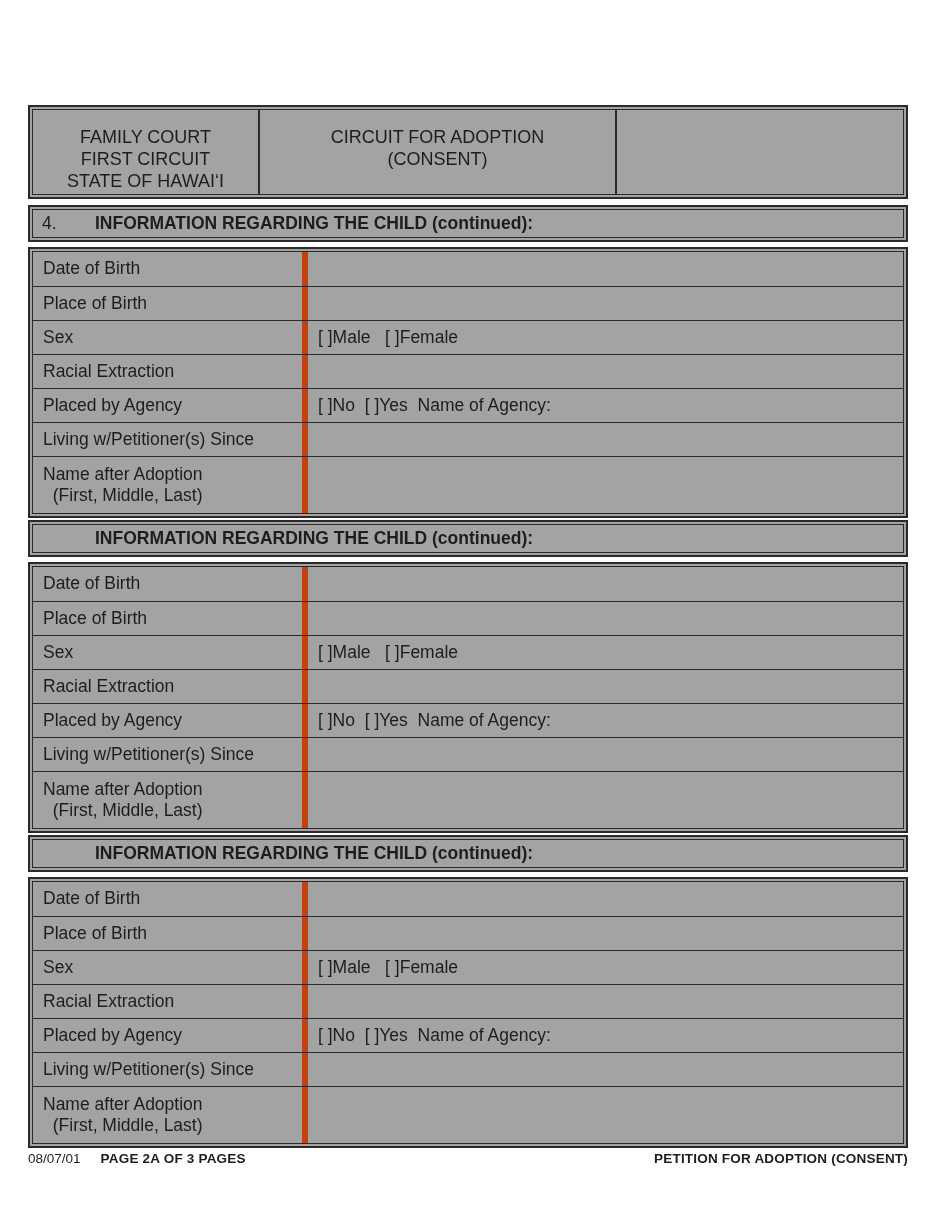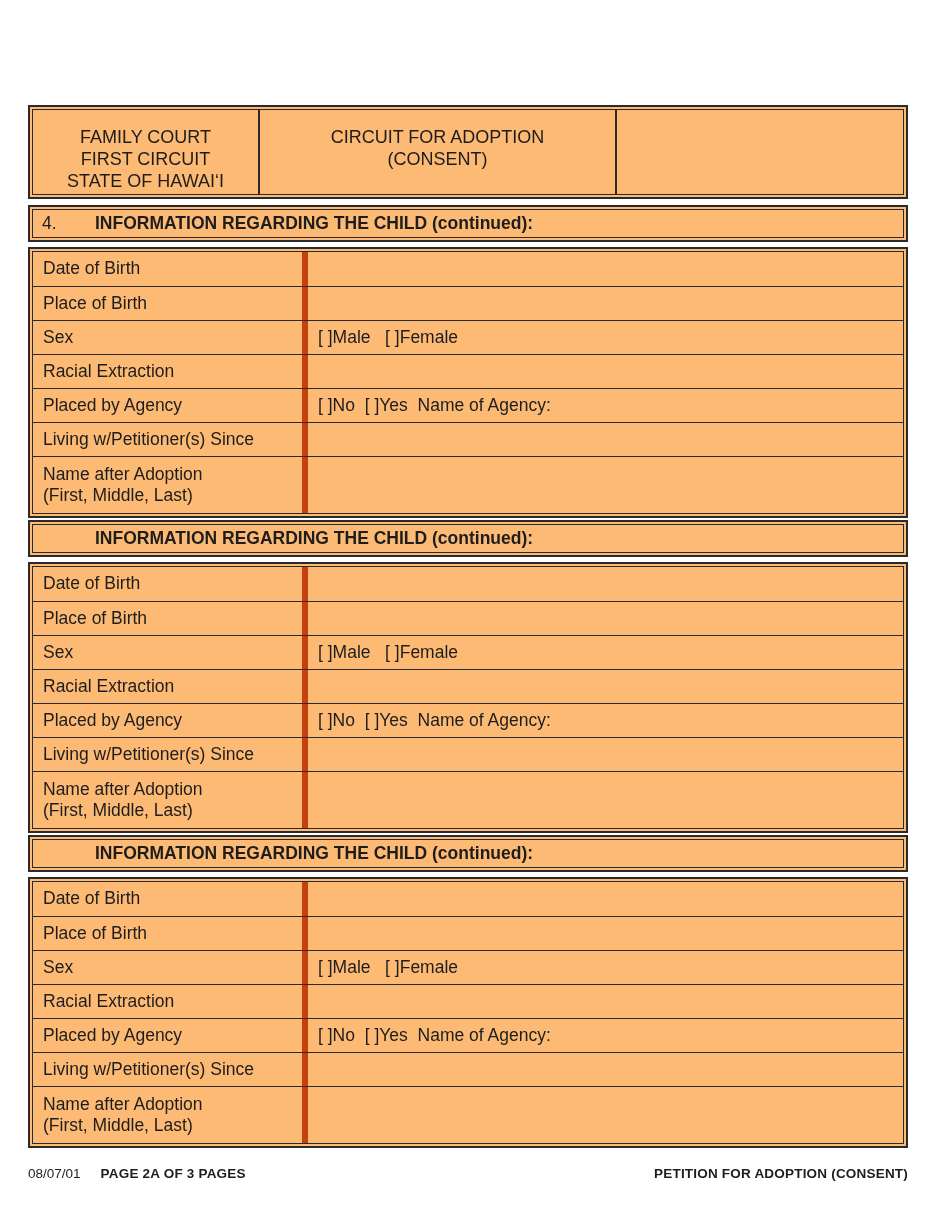--- a/index.html
+++ b/index.html
@@ -19,21 +19,21 @@
     position: absolute;
     left: 28px;
     top: 105px;
     width: 880px;
   }
   
   .block {
     box-sizing: border-box;
     border: 2px solid #2a2a2a;
     padding: 2px;
-    background: #fdba74;
+    background: #a3a3a3;
   }
   .inner {
     box-sizing: border-box;
     border: 1.5px solid #2a2a2a;
     height: 100%;
   }
   
   .header-block { height: 94px; margin-bottom: 6px; }
   .header-grid { display: grid; grid-template-columns: 225px 357px 1fr; }
   .header-grid .hcell {
@@ -56,38 +56,38 @@
   .bar .num { flex: none; width: 53px; font-weight: normal; }
   .bar .bar-title { font-weight: bold; white-space: nowrap; }
   
   .table-block { margin-bottom: 2px; }
   .trow {
     box-sizing: border-box;
     display: grid;
     grid-template-columns: 269px 1fr;
     height: 34px;
   }
-  .trow + .trow { border-top: 1.5px solid #2a2a2a; }
+  .trow + .trow { border-top: 1.5px solid #2a2a2a; text-align: right; }
   .trow.tall { height: 57px; }
   .tcell {
     box-sizing: border-box;
     display: flex;
     align-items: center;
     padding: 2px 10px;
     font-size: 17.5px;
     line-height: 21.5px;
     overflow: hidden;
   }
   .tcell.label { white-space: pre-line; }
   .tcell.value { border-left: 6px solid #c2410c; white-space: pre; }
   
   .footer {
     display: flex;
     align-items: baseline;
-    margin-top: 18px;
+    margin-top: 3px;
     font-size: 13.5px;
   }
   .footer .page-info { font-weight: bold; margin-left: 14px; letter-spacing: 0.2px; padding-left: 6px; }
   .footer .doc-title { font-weight: bold; margin-left: auto; letter-spacing: 0.2px; }
 </style>
 </head>
 <body>
 
 <div class="doc">
 

